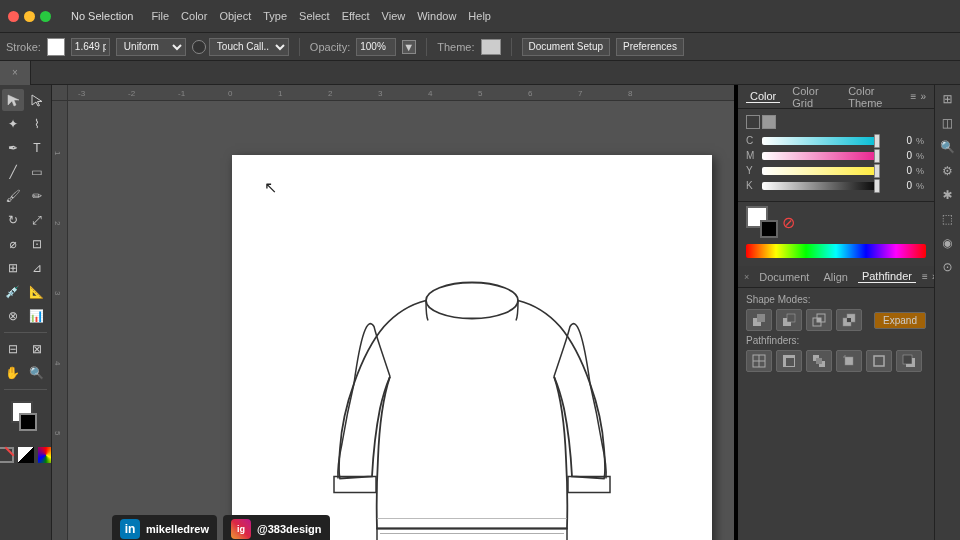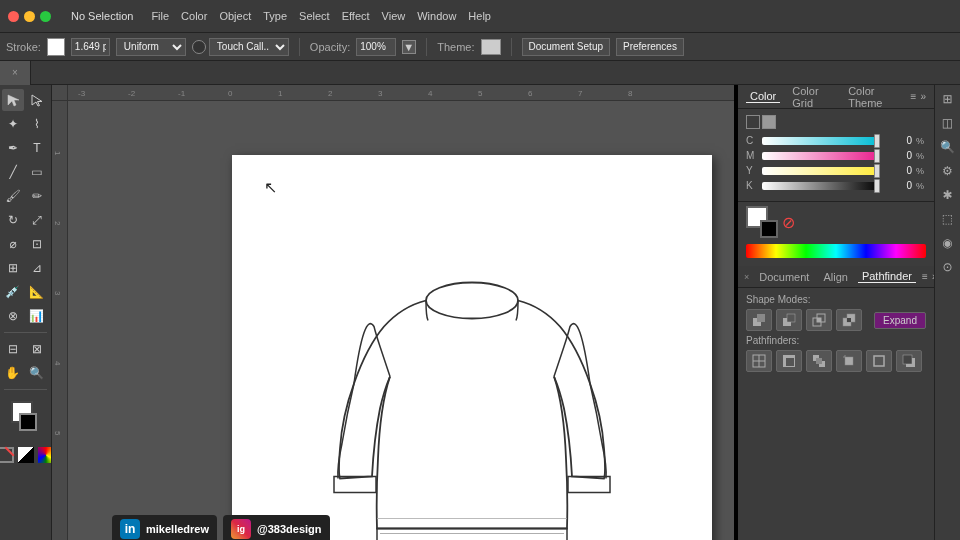--- a/index.html
+++ b/index.html
@@ -256,21 +256,21 @@
       display: flex;
       align-items: center;
       justify-content: center;
       font-size: 12px;
       color: #ccc;
       border-radius: 2px;
     }
     .expand-btn {
       margin-left: auto;
       padding: 2px 8px;
-      background: #701a75;
+      background: #a16207;
       border: 1px solid #666;
       color: #ccc;
       font-size: 10px;
       cursor: pointer;
       border-radius: 2px;
     }
 
     
     .far-right {
       width: 26px;

